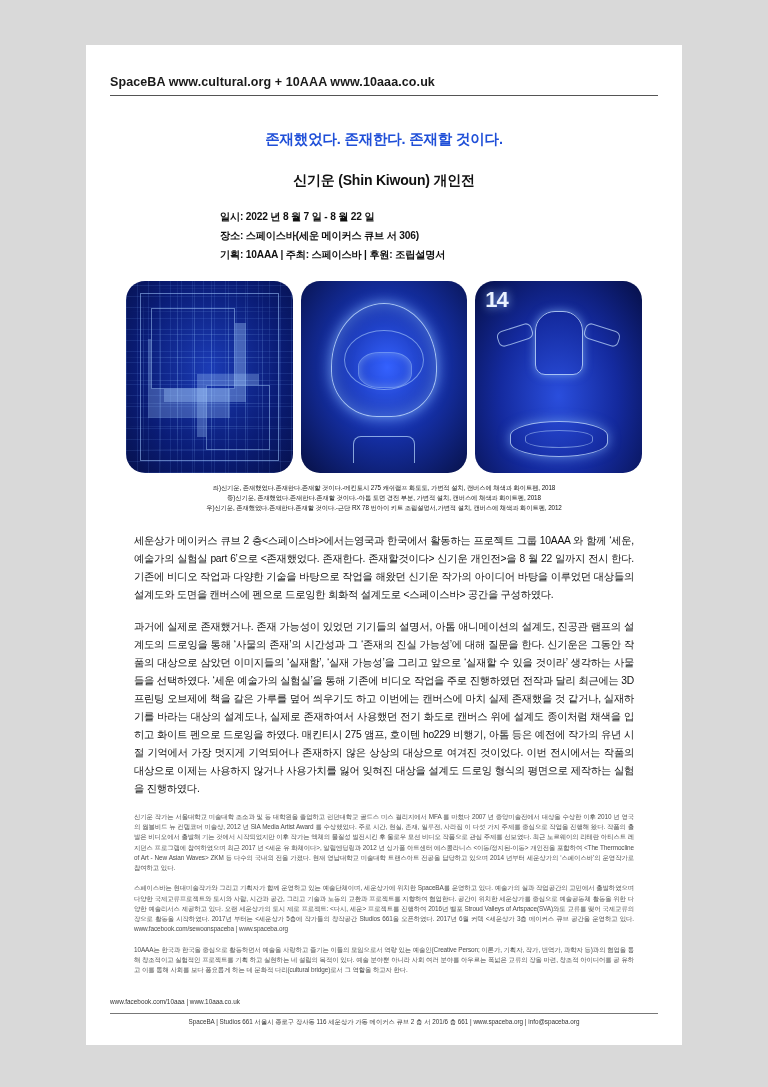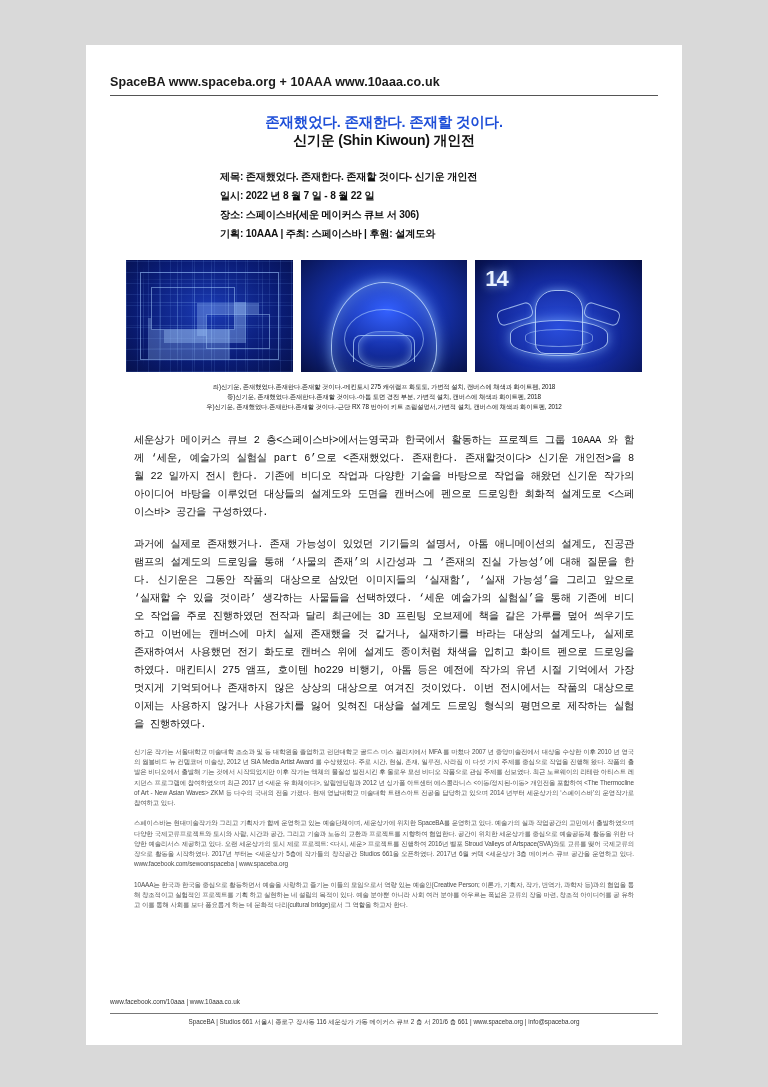--- a/index.html
+++ b/index.html
@@ -48,51 +48,52 @@
     position: absolute;
     left: 24px;
     right: 24px;
     top: 58px;
   }
   .title-main {
     text-align: center;
     color: #1f4fd8;
     font-weight: bold;
     font-size: 14.5px;
-    margin-top: 10px;
+    margin-top: 27px;
     letter-spacing: -0.2px;
   }
   .title-sub {
     text-align: center;
     color: #111;
     font-weight: bold;
     font-size: 14px;
-    margin-top: 0;
+    margin-top: 23px;
     letter-spacing: -0.2px;
   }
   .info-block {
     margin: 18px 0 0 110px;
     font-size: 10.2px;
     font-weight: bold;
     color: #111;
     line-height: 1.85;
     letter-spacing: -0.2px;
   }
   .images-row {
     display: flex;
     gap: 8px;
     margin: 16px 16px 0 16px;
     justify-content: center;
   }
   .art {
     width: 174px;
-    height: 112px;
+    height: 192px;
     position: relative;
     overflow: hidden;
     background: #0b1a7a;
+    border-radius: 19px;
   }
   
   .art1 {
     background:
       repeating-linear-gradient(0deg, rgba(120,170,255,0.13) 0 1px, rgba(0,0,0,0) 1px 11px),
       repeating-linear-gradient(90deg, rgba(120,170,255,0.13) 0 1px, rgba(0,0,0,0) 1px 11px),
       radial-gradient(ellipse at 50% 45%, #1b3bb5 0%, #0a1c76 60%, #06114d 100%);
   }
   .art1 .sch {
     position: absolute;
@@ -219,21 +220,20 @@
     line-height: 1.65;
     letter-spacing: -0.1px;
   }
   .body-text {
     margin: 18px 24px 0 24px;
     font-size: 10.3px;
     color: #111;
     line-height: 1.75;
     text-align: justify;
     letter-spacing: -0.25px;
-    font-family: Liberation Mono, monospace;
   }
   .body-text p { margin: 0 0 14px 0; }
   .small-text {
     margin: 14px 24px 0 24px;
     font-size: 6.4px;
     color: #4a4a4a;
     line-height: 1.6;
     text-align: justify;
     letter-spacing: -0.1px;
   }
@@ -258,33 +258,32 @@
     color: #333;
   }
 </style>
 </head>
 <body>
 
 <div class="page">
   <div class="sheet">
 
     <div class="header-bar">
-      <span class="org">SpaceBA www.spaceba.org  + 10AAA www.10aaa.co.uk</span>
+      <span class="org">SpaceBA www.cultural.org  + 10AAA www.10aaa.co.uk</span>
     </div>
 
     <div class="content">
 
       <div class="title-main">존재했었다. 존재한다. 존재할 것이다.</div>
       <div class="title-sub">신기운 (Shin Kiwoun) 개인전</div>
 
       <div class="info-block">
-        <div>제목: 존재했었다. 존재한다. 존재할 것이다- 신기운 개인전</div>
         <div>일시: 2022 년 8 월 7 일 - 8 월 22 일</div>
         <div>장소: 스페이스바(세운 메이커스 큐브 서 306)</div>
-        <div>기획: 10AAA | 주최: 스페이스바 | 후원: 설계도와</div>
+        <div>기획: 10AAA | 주최: 스페이스바 | 후원: 조립설명서</div>
       </div>
 
       <div class="images-row">
         <div class="art art1">
           <div class="wires"></div>
           <div class="sch"></div>
         </div>
         <div class="art art2">
           <div class="head"></div>
           <div class="neck"></div>

